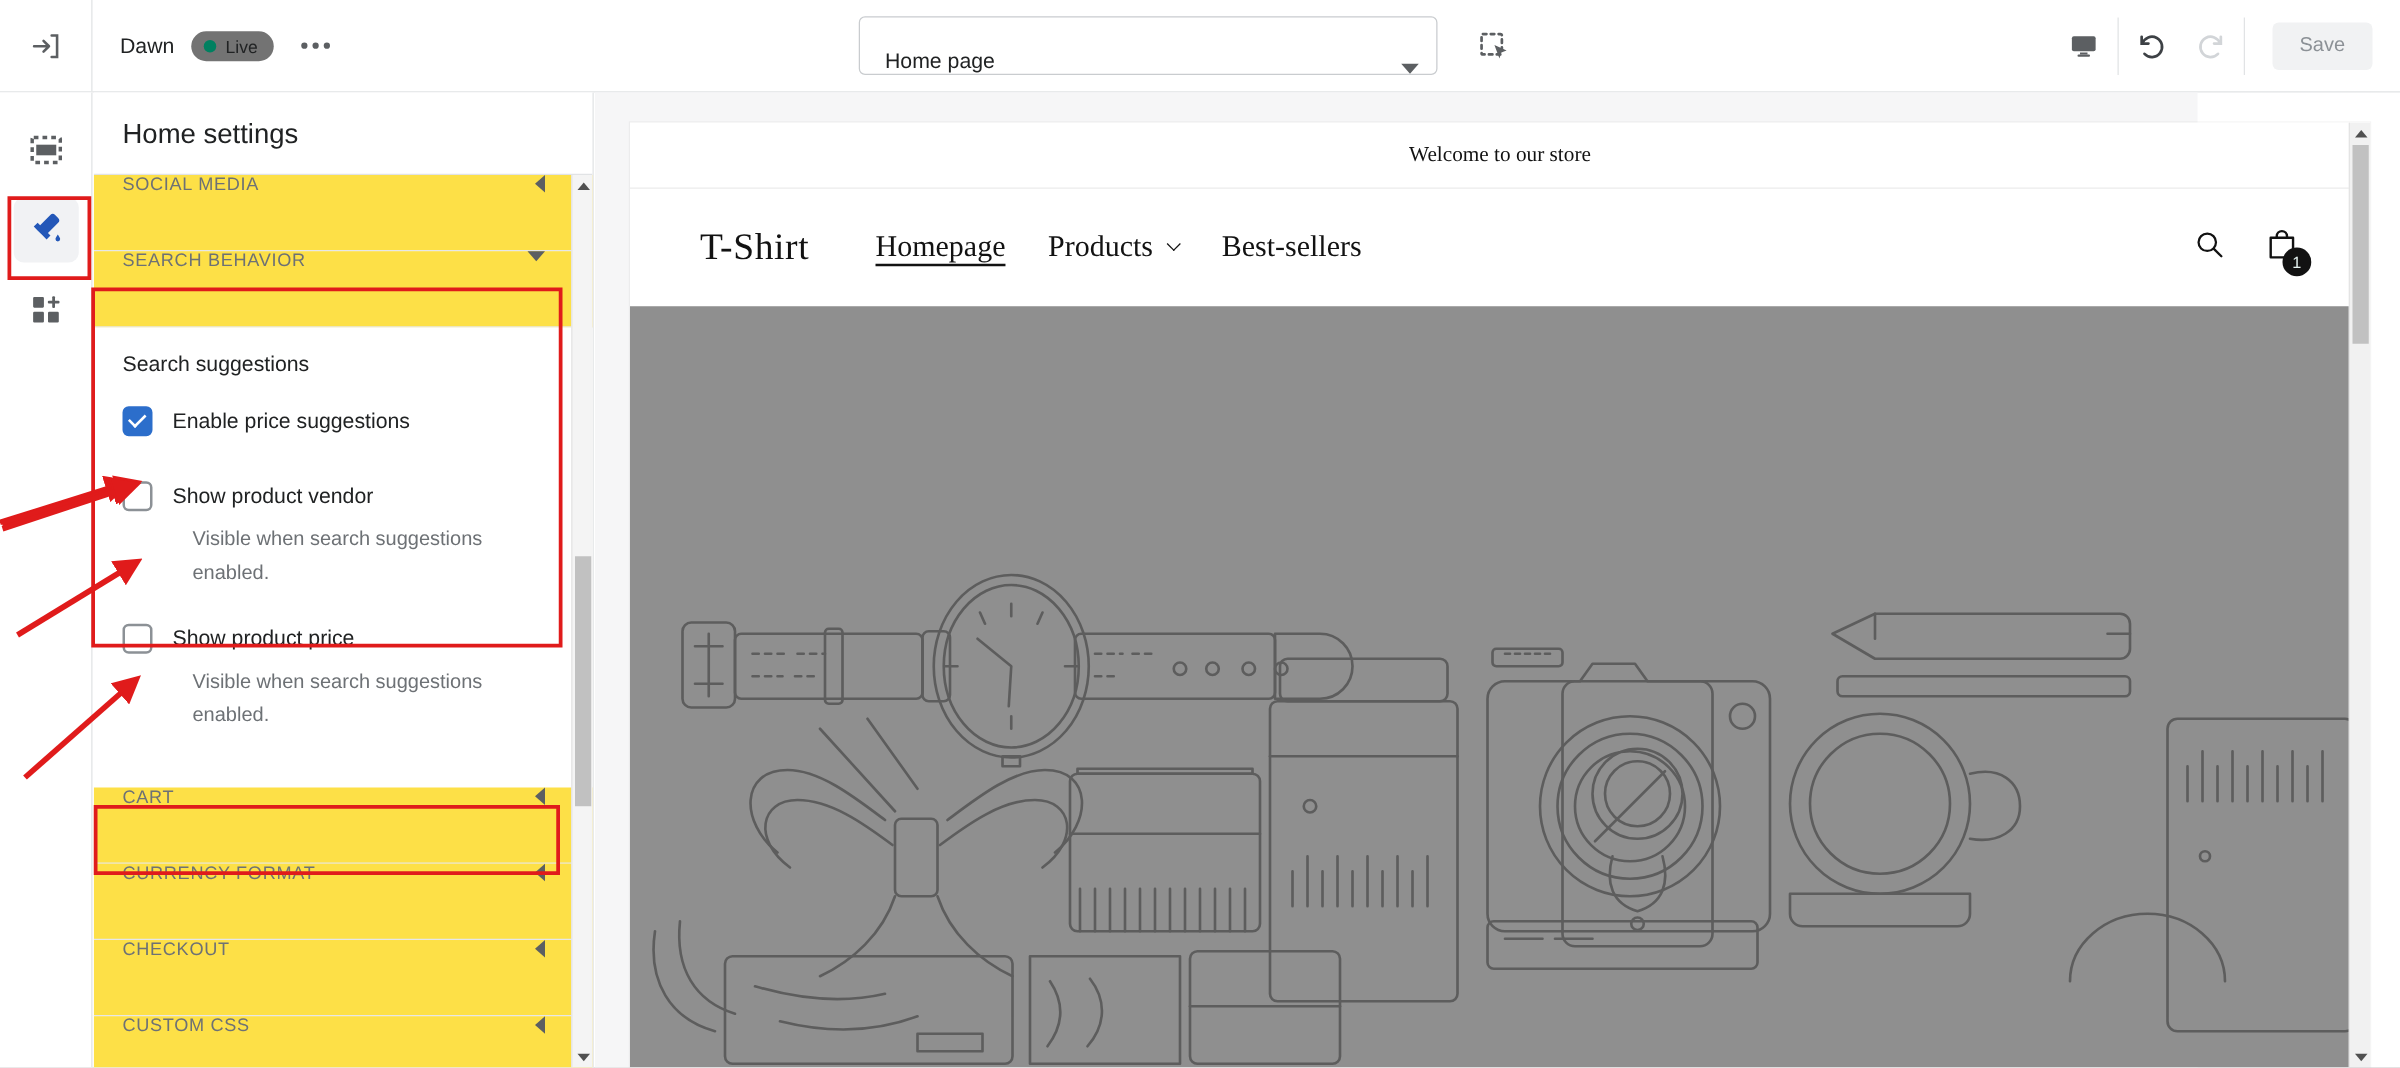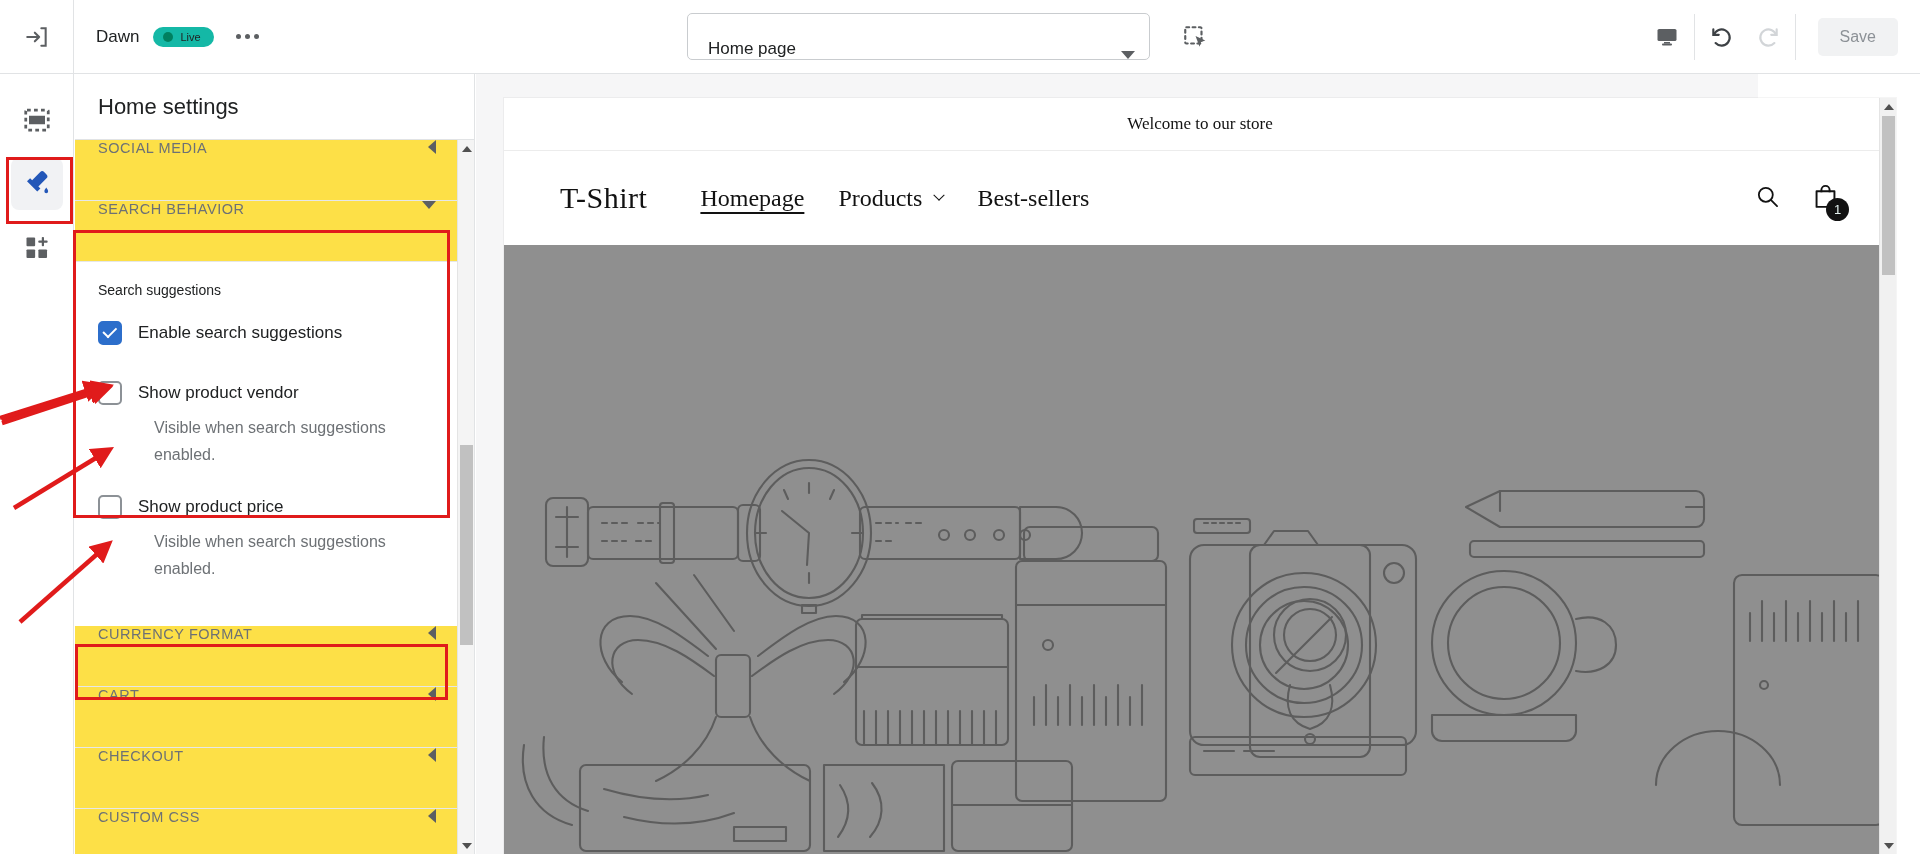--- a/index.html
+++ b/index.html
@@ -17,22 +17,22 @@
     display: flex; align-items: center;
   }
   .tb-exit {
     width: 74px; height: 73px; display: flex; align-items: center; justify-content: center;
     border-right: 1px solid #e1e3e5; cursor: pointer;
   }
   .tb-left { display: flex; align-items: center; gap: 14px; padding-left: 22px; }
   .theme-name { font-size: 17px; color: #202223; font-weight: 400; }
   .live-badge {
     display: inline-flex; align-items: center; gap: 7px;
-    background: #14b8a6; color: #202223;
-    border-radius: 12px; padding: 4px 13px 4px 10px; font-size: 11px;
+    background: #737373; color: #202223;
+    border-radius: 12px; padding: 4px 13px 4px 10px; font-size: 14px;
   }
   .live-dot { width: 10px; height: 10px; border-radius: 50%; background: #008060; display:inline-block;}
   .tb-dots { display: flex; gap: 4px; align-items: center; padding: 10px 8px; cursor: pointer; }
   .tb-dots i { width: 5px; height: 5px; border-radius: 50%; background: #5c5f62; display: block; }
 
   .tb-center {
     position: absolute; left: 687px; top: 13px; display: flex; align-items: center; gap: 24px;
   }
   .page-select {
     width: 463px; height: 47px; border: 1px solid #c9cccf; border-radius: 5px;
@@ -89,21 +89,21 @@
   .tri-left {
     width: 0; height: 0; border-top: 7px solid transparent; border-bottom: 7px solid transparent;
     border-right: 8px solid #5c5f62;
   }
   .tri-down {
     width: 0; height: 0; border-left: 7px solid transparent; border-right: 7px solid transparent;
     border-top: 8px solid #5c5f62;
   }
 
   .sec-content { padding: 10px 23px 18px 23px; background: #fff; }
-  .sub-head { font-size: 14px; color: #202223; margin: 10px 0 22px 0; font-weight: 400;}
+  .sub-head { font-size: 17px; color: #202223; margin: 10px 0 22px 0; font-weight: 400;}
   .cb-row { display: flex; align-items: flex-start; gap: 16px; margin-bottom: 8px; }
   .cb {
     width: 24px; height: 24px; border-radius: 5px; flex: 0 0 auto; margin-top: 1px;
     border: 2px solid #8c9196; background: #fff; cursor: pointer;
     display: flex; align-items: center; justify-content: center;
   }
   .cb.checked { background: #2c6ecb; border-color: #2c6ecb; }
   .cb.checked:after {
     content: ""; width: 11px; height: 6px; border-left: 2.6px solid #fff; border-bottom: 2.6px solid #fff;
     transform: rotate(-45deg) translate(1px,-2px);
@@ -287,43 +287,43 @@
     <div class="sec-row">
       <span class="lbl">SEARCH BEHAVIOR</span>
       <span class="tri-down"></span>
     </div>
 
     <div class="sec-content">
       <div class="sub-head">Search suggestions</div>
 
       <div class="cb-row">
         <span class="cb checked"></span>
-        <span class="cb-label">Enable search suggestions</span>
+        <span class="cb-label">Enable price suggestions</span>
       </div>
       <div style="height:26px"></div>
 
       <div class="cb-row">
         <span class="cb"></span>
         <span class="cb-label">Show product vendor</span>
       </div>
       <div class="cb-help">Visible when search suggestions enabled.</div>
 
       <div class="cb-row">
         <span class="cb"></span>
         <span class="cb-label">Show product price</span>
       </div>
       <div class="cb-help">Visible when search suggestions enabled.</div>
     </div>
 
     <div class="sec-row">
+      <span class="lbl">CART</span>
+      <span class="tri-left"></span>
+    </div>
+    <div class="sec-row">
       <span class="lbl">CURRENCY FORMAT</span>
-      <span class="tri-left"></span>
-    </div>
-    <div class="sec-row">
-      <span class="lbl">CART</span>
       <span class="tri-left"></span>
     </div>
     <div class="sec-row">
       <span class="lbl">CHECKOUT</span>
       <span class="tri-left"></span>
     </div>
     <div class="sec-row">
       <span class="lbl">CUSTOM CSS</span>
       <span class="tri-left"></span>
     </div>

